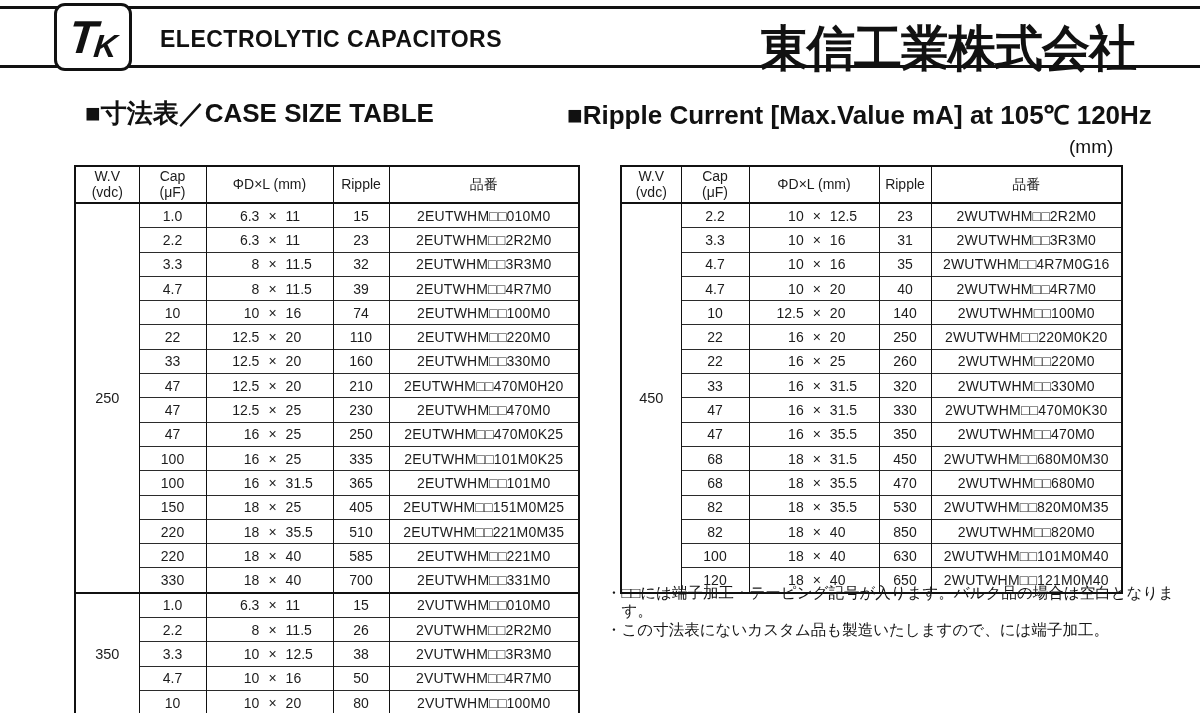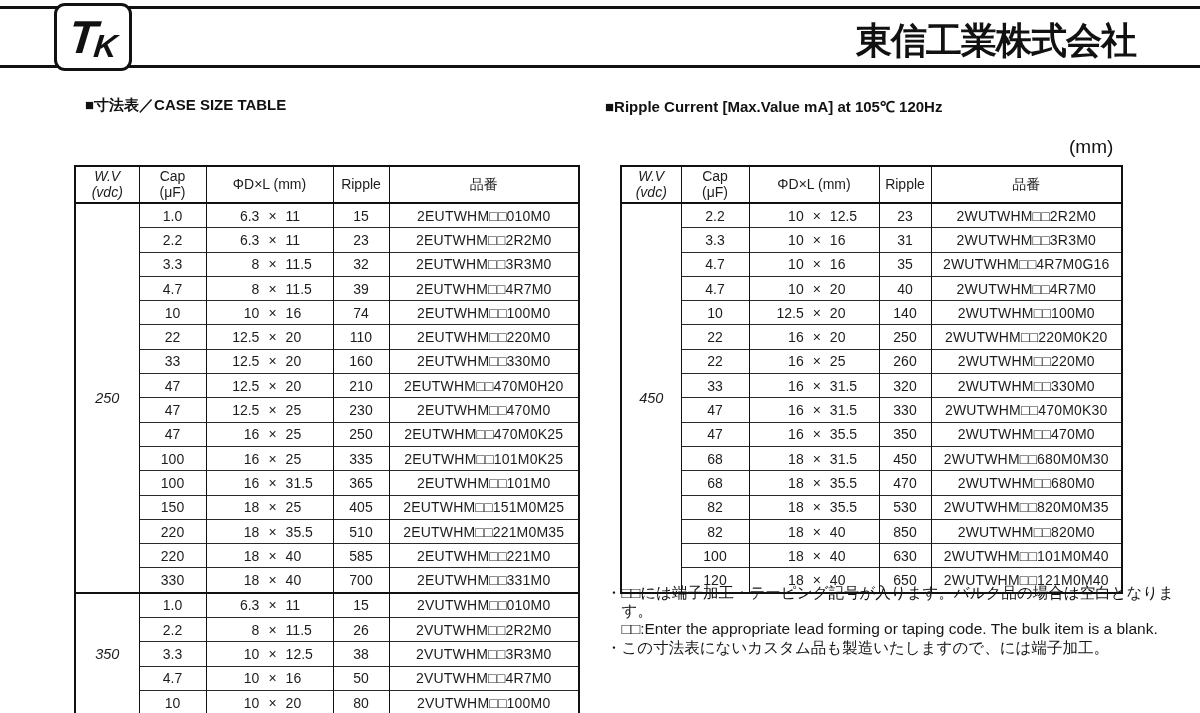--- a/index.html
+++ b/index.html
@@ -18,46 +18,46 @@
     display:flex; align-items:center; justify-content:center; z-index:2;
   }
   .logo-t, .logo-k { font-weight:900; font-style:italic; line-height:1; transform:skewX(-6deg); }
   .logo-t { font-size:46px; }
   .logo-k { font-size:32px; transform:translateY(9px) skewX(-6deg); margin-left:-3px; }
   .header-title {
     position:absolute; left:160px; top:26px; font-size:23px; font-weight:800;
     letter-spacing:0.5px; white-space:nowrap;
   }
   .header-company {
-    position:absolute; right:64px; top:17px; font-size:36px; font-weight:900;
+    position:absolute; right:64px; top:17px; font-size:48px; font-weight:900;
     letter-spacing:-1px; white-space:nowrap; transform:scaleY(1.02);
   }
 
   
-  .section-title { position:absolute; font-size:15px; font-weight:800; white-space:nowrap; }
+  .section-title { position:absolute; font-size:26px; font-weight:800; white-space:nowrap; }
   .st-left  { left:85px;  top:96px; }
-  .st-right { left:605px; top:96px; }
+  .st-right { left:567px; top:96px; }
   .mm-label { position:absolute; left:1069px; top:136px; font-size:19px; }
 
   
   table.spec {
     position:absolute; border-collapse:collapse; table-layout:fixed;
     border:2.5px solid #111; background:#fff; font-size:14px; color:#1c1c1c;
   }
   .left-table  { left:74px;  top:165px; width:504px; }
   .right-table { left:620px; top:165px; width:501px; }
   table.spec th {
     font-weight:400; height:35px; padding:0; text-align:center; vertical-align:middle;
     border-bottom:2.5px solid #111; border-left:1.5px solid #111; line-height:1.1; font-size:14px;
   }
   table.spec td {
     height:23.3px; padding:0; border-left:1.5px solid #111; border-top:1px solid #2b2b2b;
     vertical-align:middle; text-align:center; white-space:nowrap;
   }
-  table.spec th:first-child, table.spec td.wv-cell { border-left:none;font-style:italic; }
+  table.spec th:first-child, table.spec td.wv-cell { border-left:none; }
   tbody.group + tbody.group tr:first-child td { border-top:2.5px solid #111; }
   td.wv-cell { border-top:none !important; font-size:14.5px; }
   tbody.group + tbody.group td.wv-cell { border-top:2.5px solid #111 !important; }
   td.dim-cell { padding:0 2px; }
   .dim-wrap { display:flex; width:100%; align-items:flex-end; }
   .dim-d { flex:0 0 42%; text-align:right; padding-right:9px; }
   .dim-x { flex:0 0 auto; }
   .dim-l { flex:1; text-align:left; padding-left:9px; }
   td.pn-cell { text-align:left; padding-left:7px; letter-spacing:0.2px;border-radius:11px; }
 
@@ -72,20 +72,21 @@
 <body>
 
 <div class="page">
 
   <div class="hrule hrule-top"></div>
   <div class="hrule hrule-bottom"></div>
   <div class="logo-box">
     <span class="logo-t">T</span>
       <span class="logo-k">K</span>
   </div>
+  <div class="header-title">ELECTROLYTIC CAPACITORS</div>
   <div class="header-company">東信工業株式会社</div>
 
   <div class="section-title st-left">■寸法表／CASE SIZE TABLE</div>
   <div class="section-title st-right">■Ripple Current [Max.Value mA] at 105℃ 120Hz</div>
   <div class="mm-label">(mm)</div>
 
   <table class="spec left-table" id="leftTable">
     <colgroup>
       <col style="width:64px">
         <col style="width:67px">
@@ -598,21 +599,20 @@
           <td class="pn-cell">2WUTWHM□□121M0M40</td>
         </tr>
       </tbody>
     </table>
 
   <div class="notes">
     <div class="note">
       <span class="note-bullet">・</span>
       <span class="note-body">
         <span class="note-jp">□□には端子加工・テーピング記号が入ります。バルク品の場合は空白となります。</span><br>
-        <span class="note-en">□□:Enter the appropriate lead forming or taping code. The bulk item is a blank.</span>
       </span>
     </div>
     <div class="note">
       <span class="note-bullet">・</span>
       <span class="note-body">
         <span class="note-jp">この寸法表にないカスタム品も製造いたしますので、には端子加工。</span><br>
       </span>
     </div>
   </div>
 

